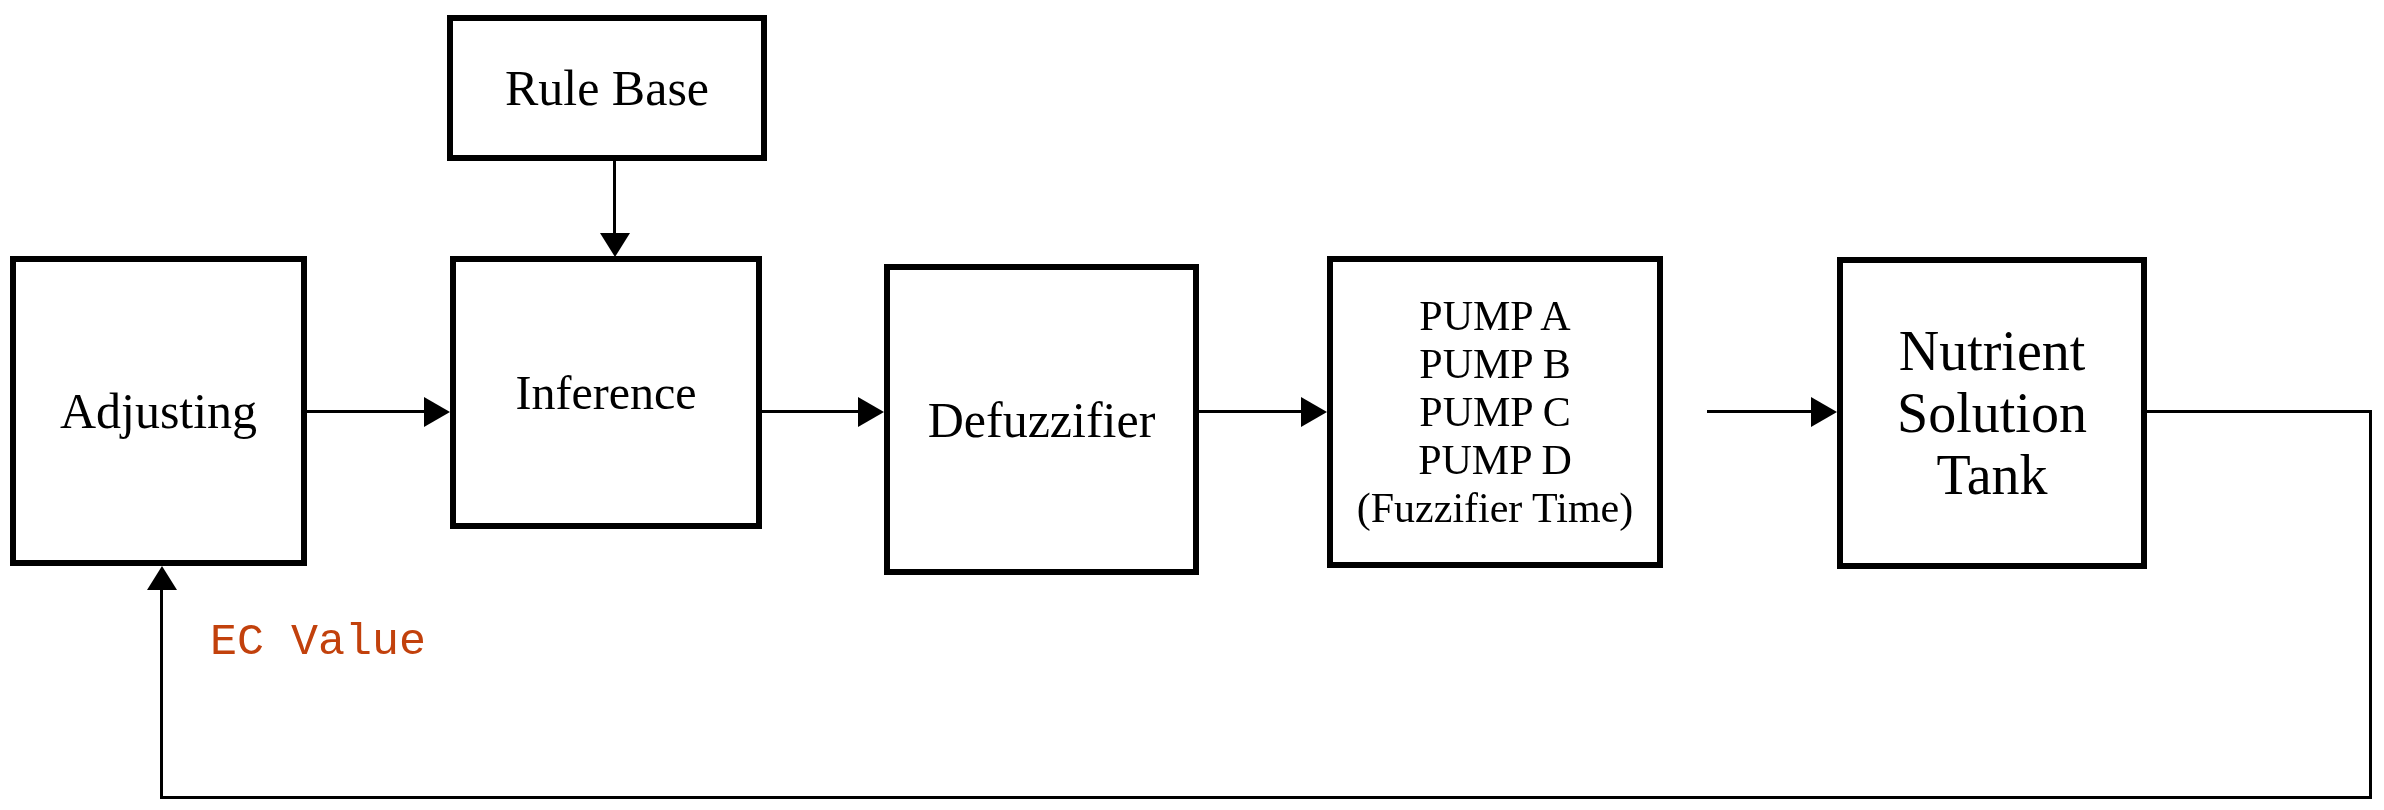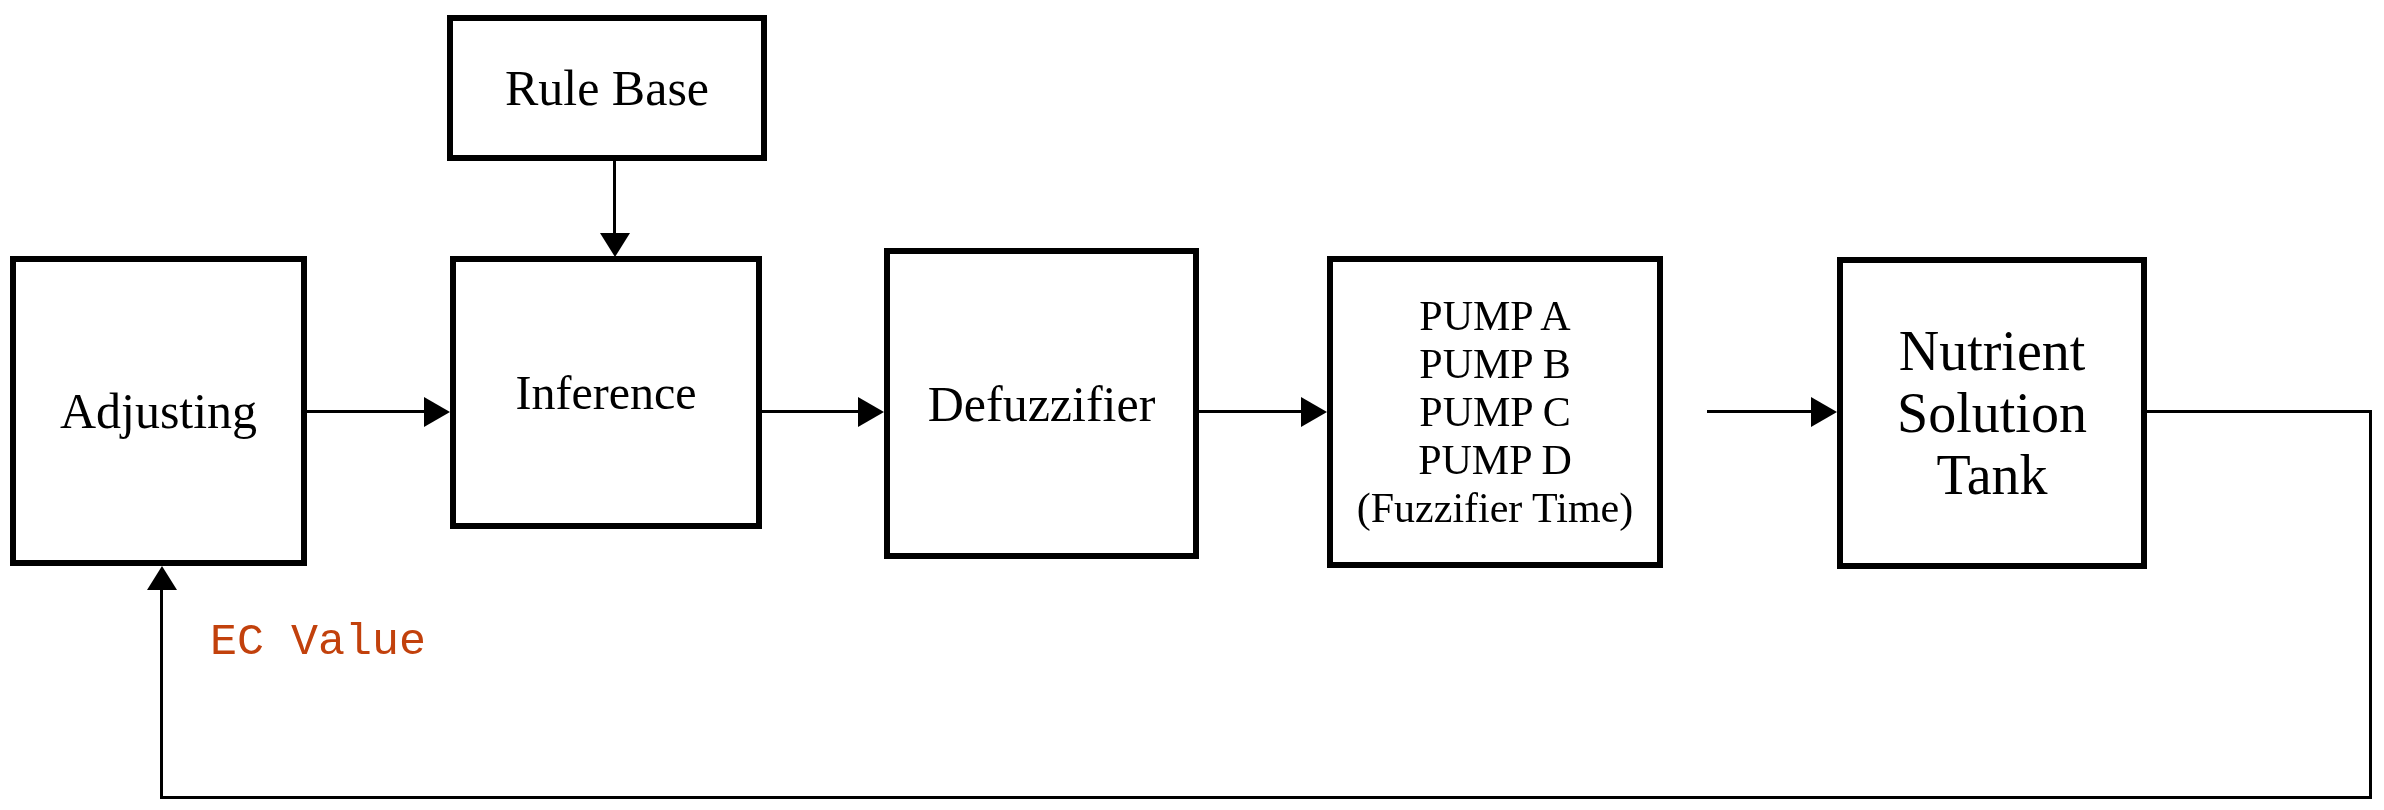--- a/index.html
+++ b/index.html
@@ -29,21 +29,21 @@
   }
   .box-label {
     font-size: 50px;
     line-height: 1.2;
     white-space: nowrap;
   }
   
   #rule-base   { left: 447px;  top: 15px;  width: 320px; height: 146px; }
   #fuzzifier   { left: 10px;   top: 256px; width: 297px; height: 310px; }
   #inference   { left: 450px;  top: 256px; width: 312px; height: 273px; }
-  #defuzzifier { left: 884px;  top: 248px; width: 315px; height: 311px; }
+  #defuzzifier { left: 884px;  top: 264px; width: 315px; height: 311px; }
   #pumps       { left: 1327px; top: 256px; width: 336px; height: 312px; }
   #tank        { left: 1837px; top: 257px; width: 310px; height: 312px; }
 
   #inference .box-label   { font-size: 48px; line-height: 63px; }
   #pumps .box-label       { font-size: 42px; line-height: 48px; }
   #tank .box-label        { font-size: 56px; line-height: 62px; }
 
   
   .hline, .vline {
     position: absolute;

